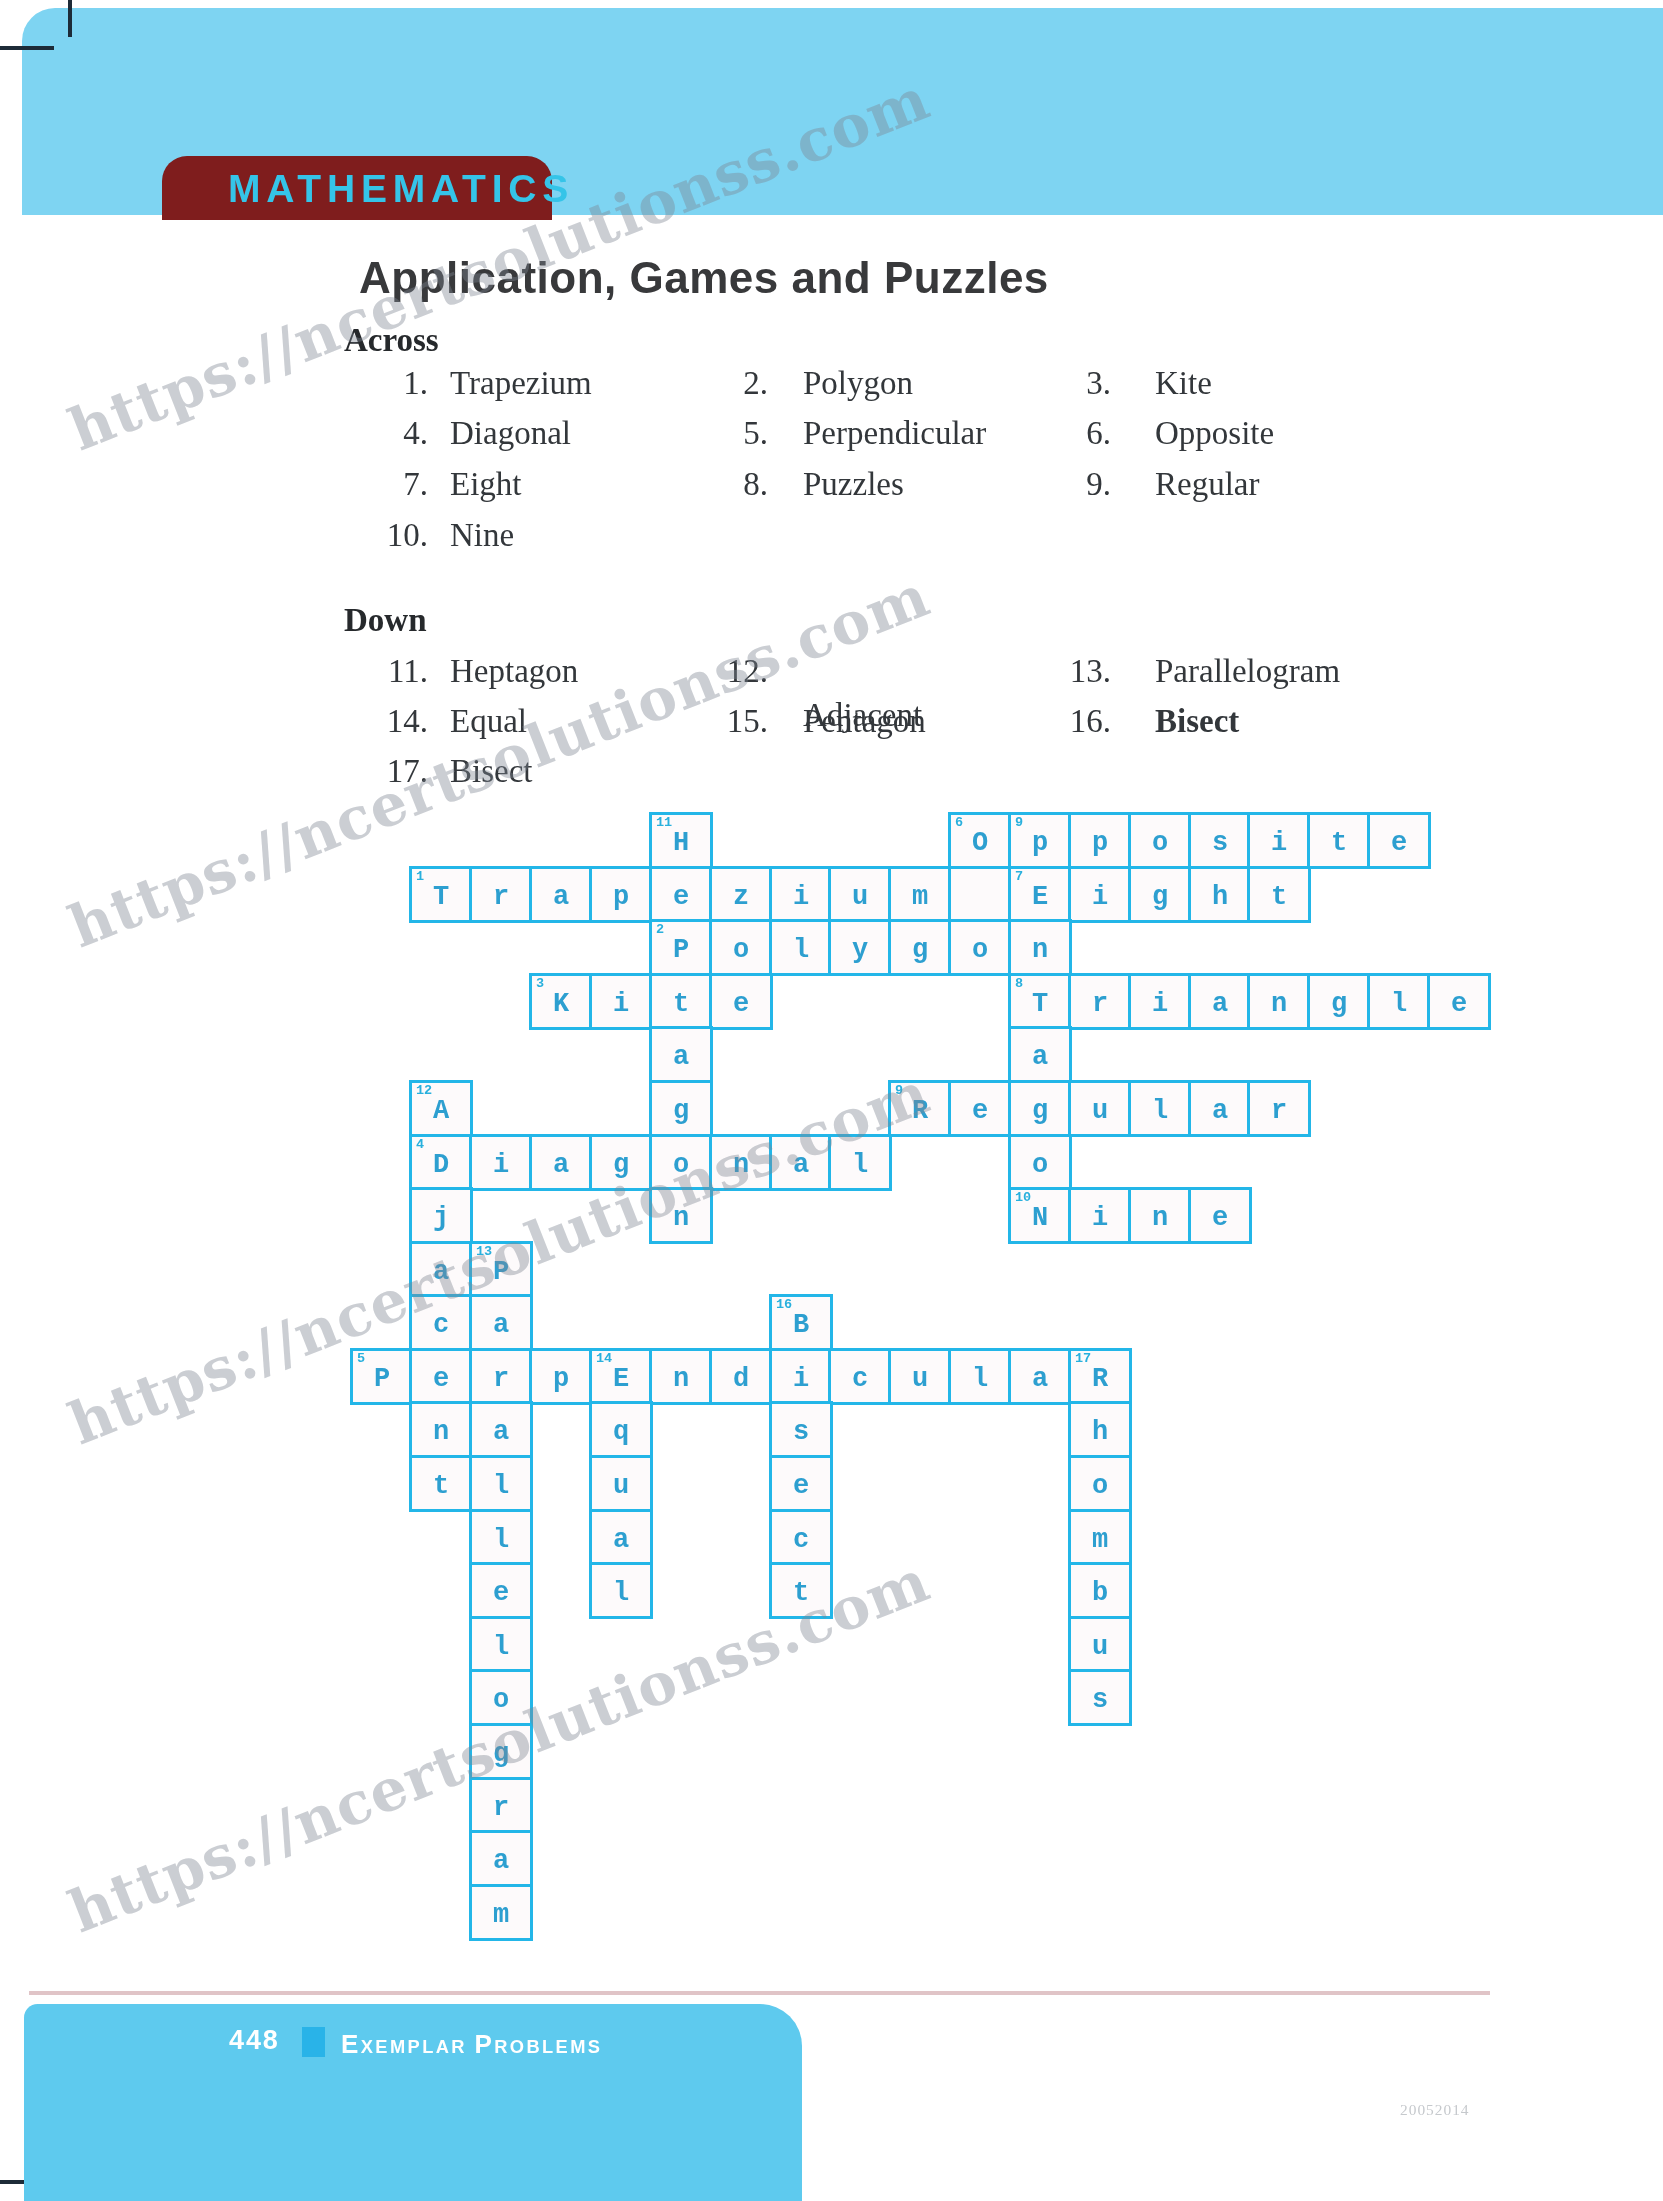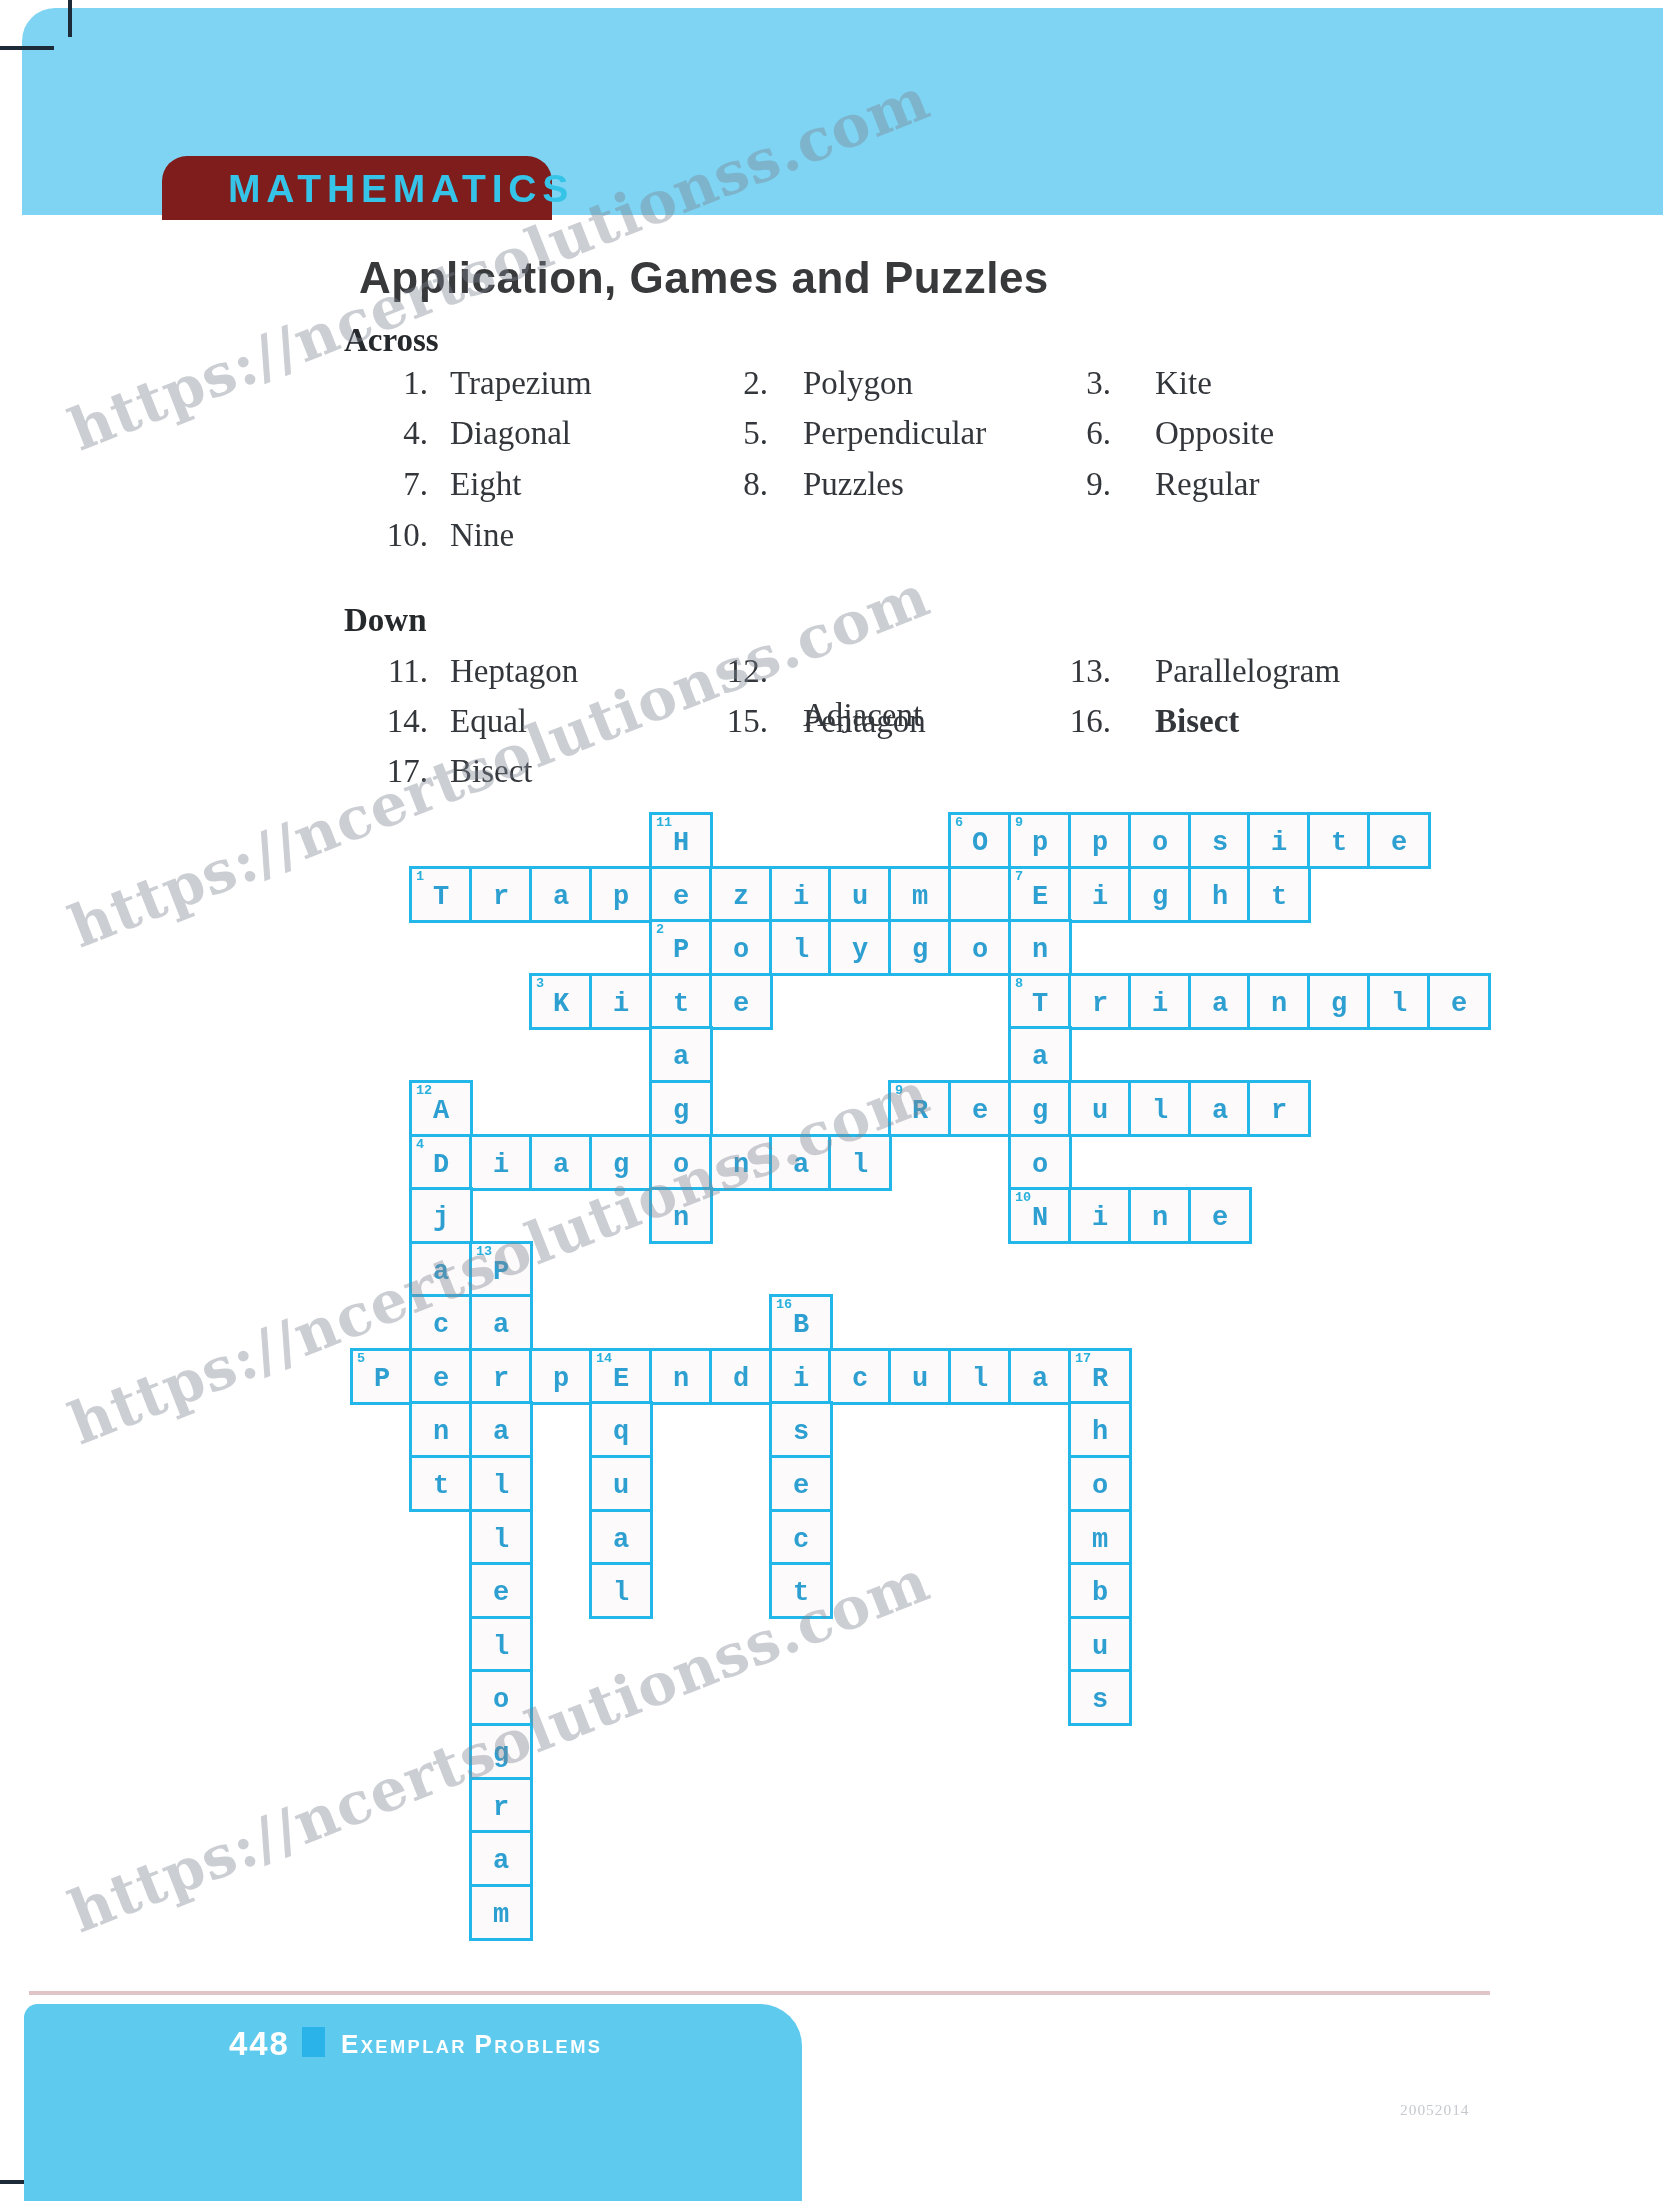--- a/index.html
+++ b/index.html
@@ -71,21 +71,21 @@
   }
   .wm1{top:401px;} .wm2{top:898px;} .wm3{top:1395px;} .wm4{top:1883px;}
 
   
   .pink-line{left:29px;top:1991px;width:1461px;height:3.9px;background:rgba(186,125,131,0.45);}
   .footer-panel{
     left:24px;top:2004px;width:778px;height:197px;background:#5ecaee;
     border-radius:13.5px 42px 0 0;
   }
   .footer-page-num{
-    position:absolute;left:205px;top:21px;font-size:33px;font-weight:bold;
+    position:absolute;left:205px;top:21px;font-size:27px;font-weight:bold;
     color:#ffffff;letter-spacing:1.9px;font-family:"Liberation Sans",sans-serif;
   }
   .footer-square{position:absolute;left:278px;top:23px;width:23px;height:30px;background:#29b3e8;}
   .footer-label{
     position:absolute;left:317px;top:25px;color:#ffffff;font-weight:bold;
     letter-spacing:2.4px;font-family:"Liberation Sans",sans-serif;white-space:nowrap;
   }
   .footer-label .big{font-size:26px;}
   .footer-label .small{font-size:18.3px;}
   .faint-code{

